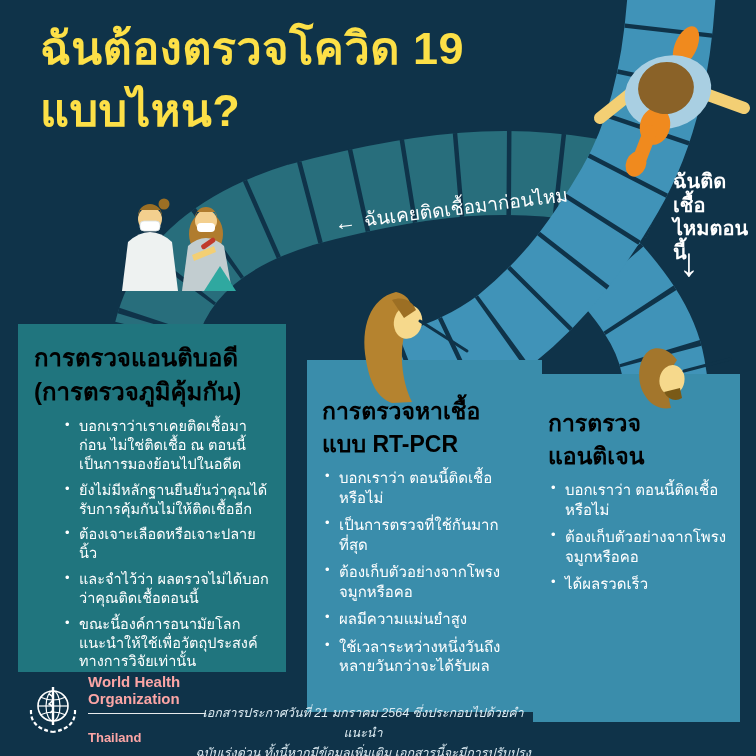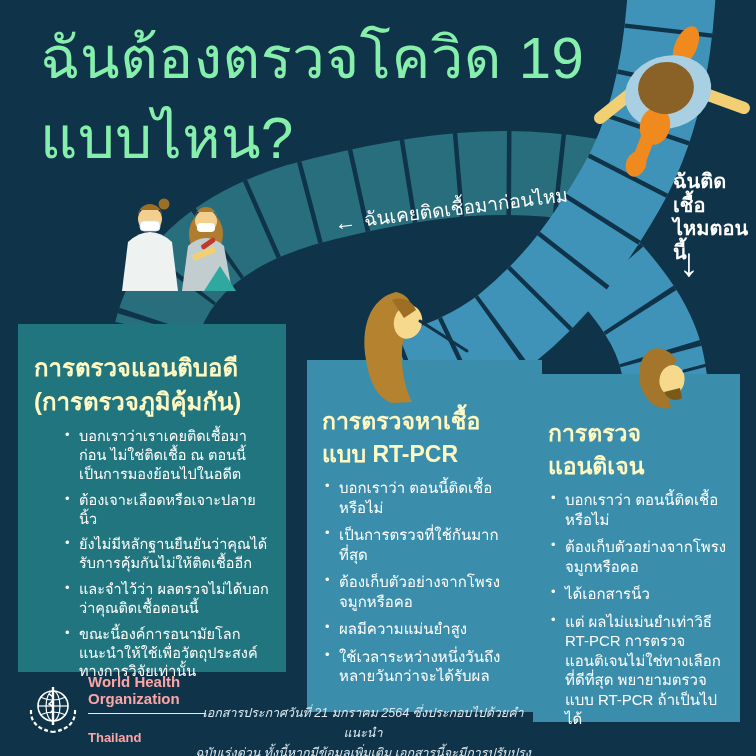--- a/index.html
+++ b/index.html
@@ -7,39 +7,39 @@
     position:relative;width:756px;height:756px;overflow:hidden;
     background:#0f3349;
     font-family:"Liberation Sans","DejaVu Sans",sans-serif;
   }
   .abs{position:absolute;}
   svg{display:block;}
   .pre{white-space:pre-line;}
 
   .title{
     left:40px;top:18px;width:600px;
-    font-size:58px;font-weight:400;color:#86efac;line-height:1.38;
+    font-size:45px;font-weight:700;color:#fde047;line-height:1.38;
     letter-spacing:0.5px;
   }
 
   .q-prev{
     left:334px;top:208px;transform:rotate(-7deg);transform-origin:left center;
     color:#ffffff;font-size:19px;font-weight:500;white-space:nowrap;
   }
   .q-prev .arr{font-size:22px;margin-right:8px;vertical-align:-1px;}
   .q-now{
     left:673px;top:170px;color:#ffffff;font-size:20px;font-weight:600;line-height:1.18;
   }
   .arrow-down{
     left:679px;top:240px;color:#ffffff;font-size:40px;font-weight:400;
   }
 
   .infobox{box-sizing:border-box;color:#ffffff;}
   .infobox h2{
-    margin:13px 0 8px 0;color:#fef9c3;font-weight:700;line-height:1.42;
+    margin:3px 0 8px 0;color:#000000;font-weight:700;line-height:1.42;
   }
   .infobox ul{margin:0;padding:0 0 0 17px;list-style:none;}
   .infobox li{
     position:relative;margin:0 0 8px 0;line-height:1.3;
   }
   .infobox li::before{
     content:"•";position:absolute;left:-14px;top:0;font-size:13px;
   }
   .box-antibody{
     left:18px;top:324px;width:268px;height:348px;background:#20757e;
@@ -134,22 +134,22 @@
   </div>
   <div class="abs q-now pre z2">ฉันติดเชื้อ
 ไหมตอนนี้</div>
   <div class="abs arrow-down z2">↓</div>
 
   <div class="abs infobox box-antibody z2">
     <h2 class="pre">การตรวจแอนติบอดี
 (การตรวจภูมิคุ้มกัน)</h2>
     <ul>
       <li>บอกเราว่าเราเคยติดเชื้อมาก่อน ไม่ใช่ติดเชื้อ ณ ตอนนี้ เป็นการมองย้อนไปในอดีต</li>
+      <li>ยังไม่มีหลักฐานยืนยันว่าคุณได้รับการคุ้มกันไม่ให้ติดเชื้ออีก</li>
       <li>ต้องเจาะเลือดหรือเจาะปลายนิ้ว</li>
-      <li>ยังไม่มีหลักฐานยืนยันว่าคุณได้รับการคุ้มกันไม่ให้ติดเชื้ออีก</li>
       <li>และจำไว้ว่า ผลตรวจไม่ได้บอกว่าคุณติดเชื้อตอนนี้</li>
       <li>ขณะนี้องค์การอนามัยโลกแนะนำให้ใช้เพื่อวัตถุประสงค์ทางการวิจัยเท่านั้น</li>
     </ul>
   </div>
 
   <div class="abs infobox box-rtpcr z2">
     <h2 class="pre">การตรวจหาเชื้อ
 แบบ RT-PCR</h2>
     <ul>
       <li>บอกเราว่า ตอนนี้ติดเชื้อหรือไม่</li>
@@ -159,22 +159,21 @@
       <li>ใช้เวลาระหว่างหนึ่งวันถึงหลายวันกว่าจะได้รับผล</li>
     </ul>
   </div>
 
   <div class="abs infobox box-antigen z2">
     <h2 class="pre">การตรวจ
 แอนติเจน</h2>
     <ul>
       <li>บอกเราว่า ตอนนี้ติดเชื้อหรือไม่</li>
       <li>ต้องเก็บตัวอย่างจากโพรงจมูกหรือคอ</li>
-      <li>ได้เอกสารน็ว</li>
-      <li>แต่ ผลไม่แม่นยำเท่าวิธี RT-PCR การตรวจแอนติเจนไม่ใช่ทางเลือกที่ดีที่สุด พยายามตรวจแบบ RT-PCR ถ้าเป็นไปได้</li>
+      <li>ได้ผลรวดเร็ว</li>
     </ul>
   </div>
 
   <svg class="abs z3" style="left:0;top:0" width="756" height="470" viewBox="0 0 756 470" aria-hidden="true">
     <g>
       <path d="M396,292 C 370,298 360,328 366,360 C 370,384 378,398 392,403 L 412,402
                C 401,380 399,348 406,330 C 416,310 412,295 396,292 Z" fill="#b5832f"></path>
       <ellipse cx="408" cy="322" rx="14" ry="17" fill="#f6d98c" transform="rotate(14 408 322)"></ellipse>
       <path d="M392,300 C 402,296 412,300 416,310 L 404,318 Z" fill="#9c6f24"></path>
       <line x1="420" y1="321" x2="467" y2="351" stroke="#0f3349" stroke-width="3" stroke-linecap="round"></line>

